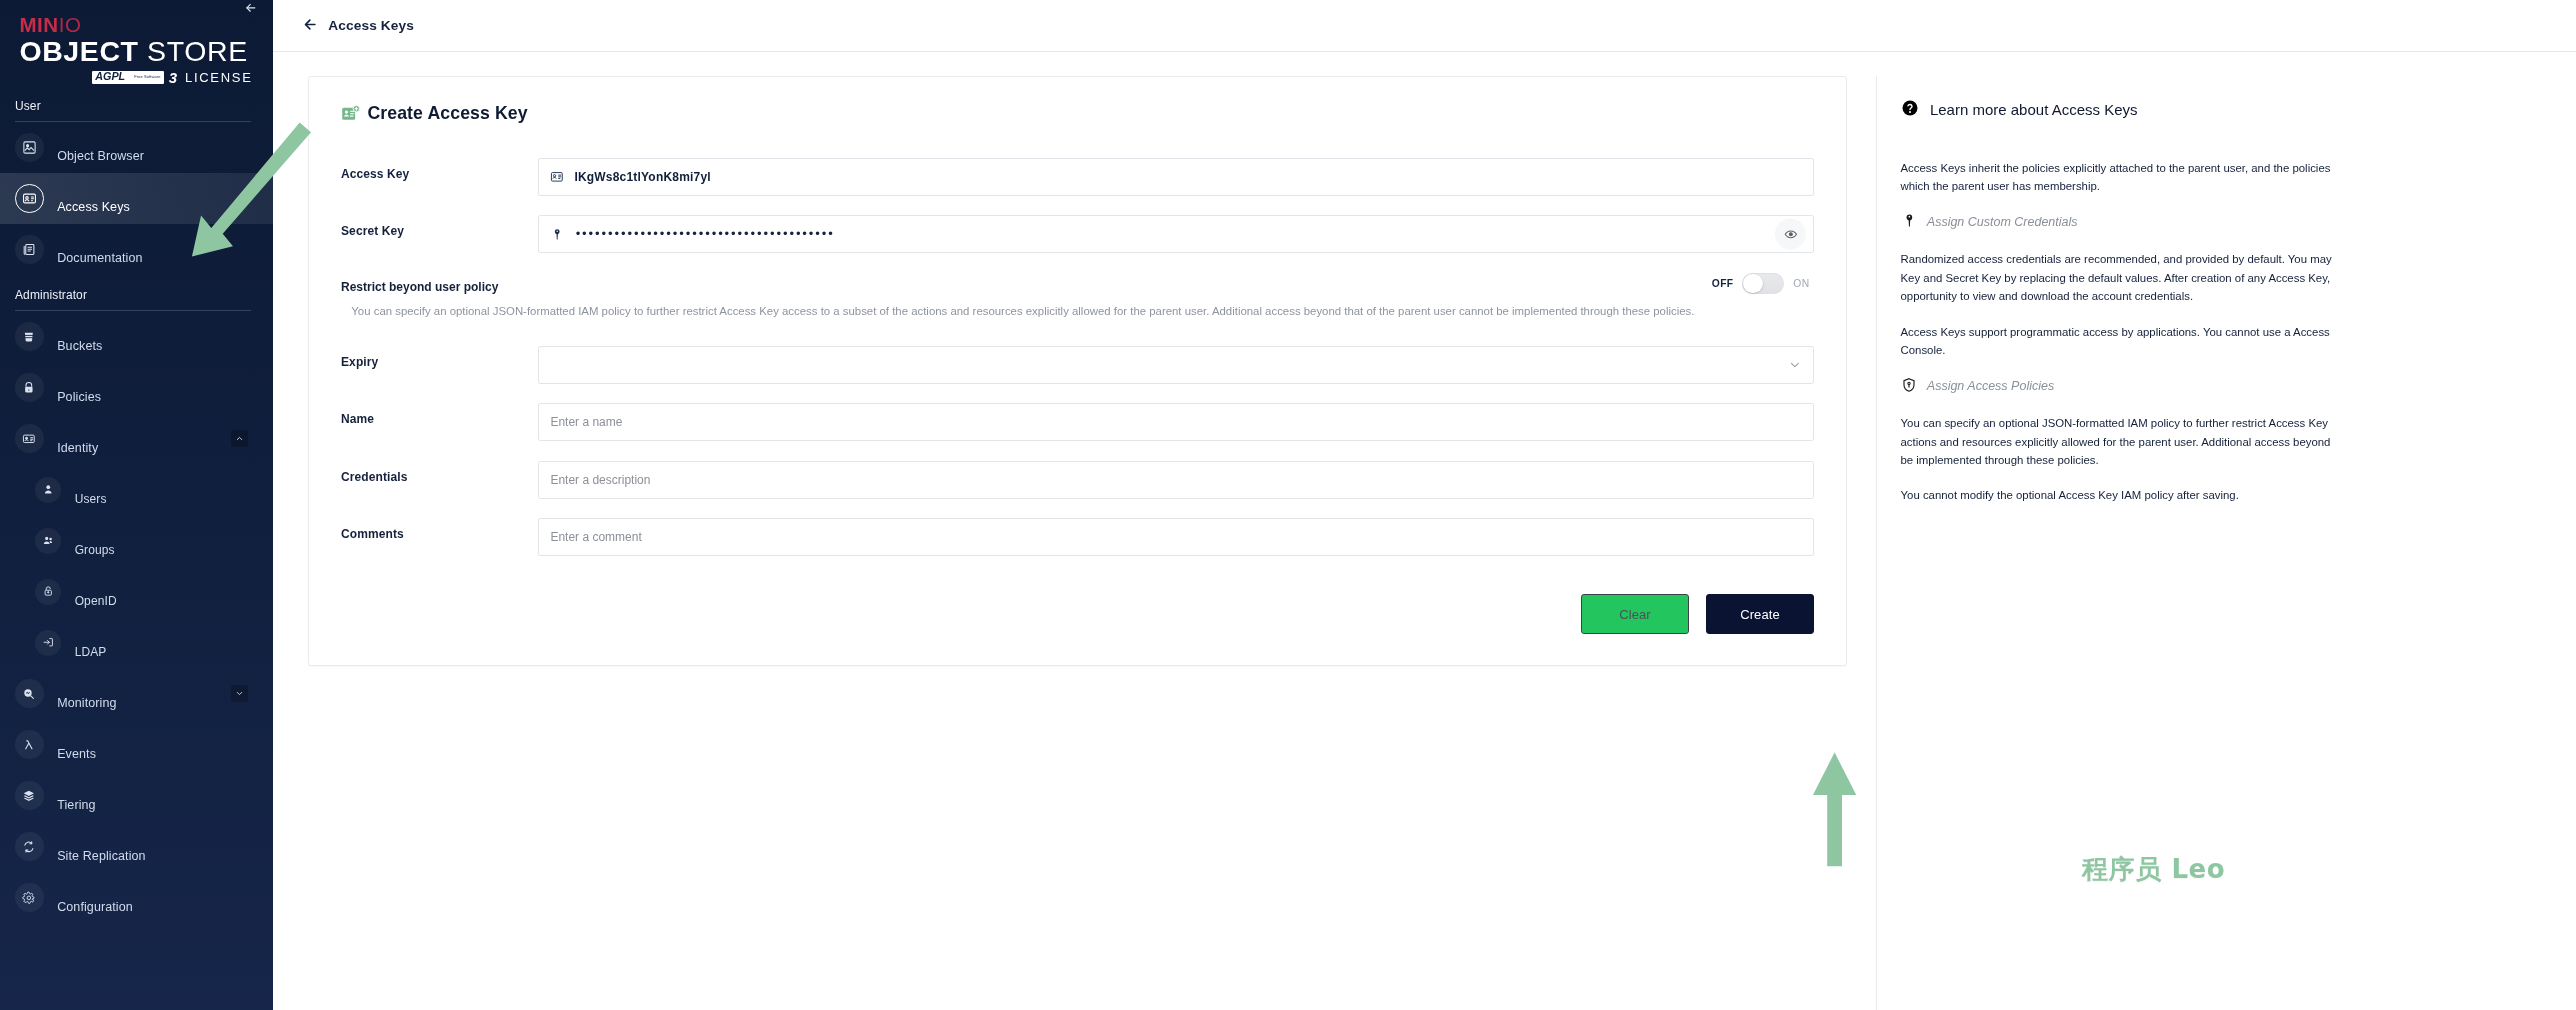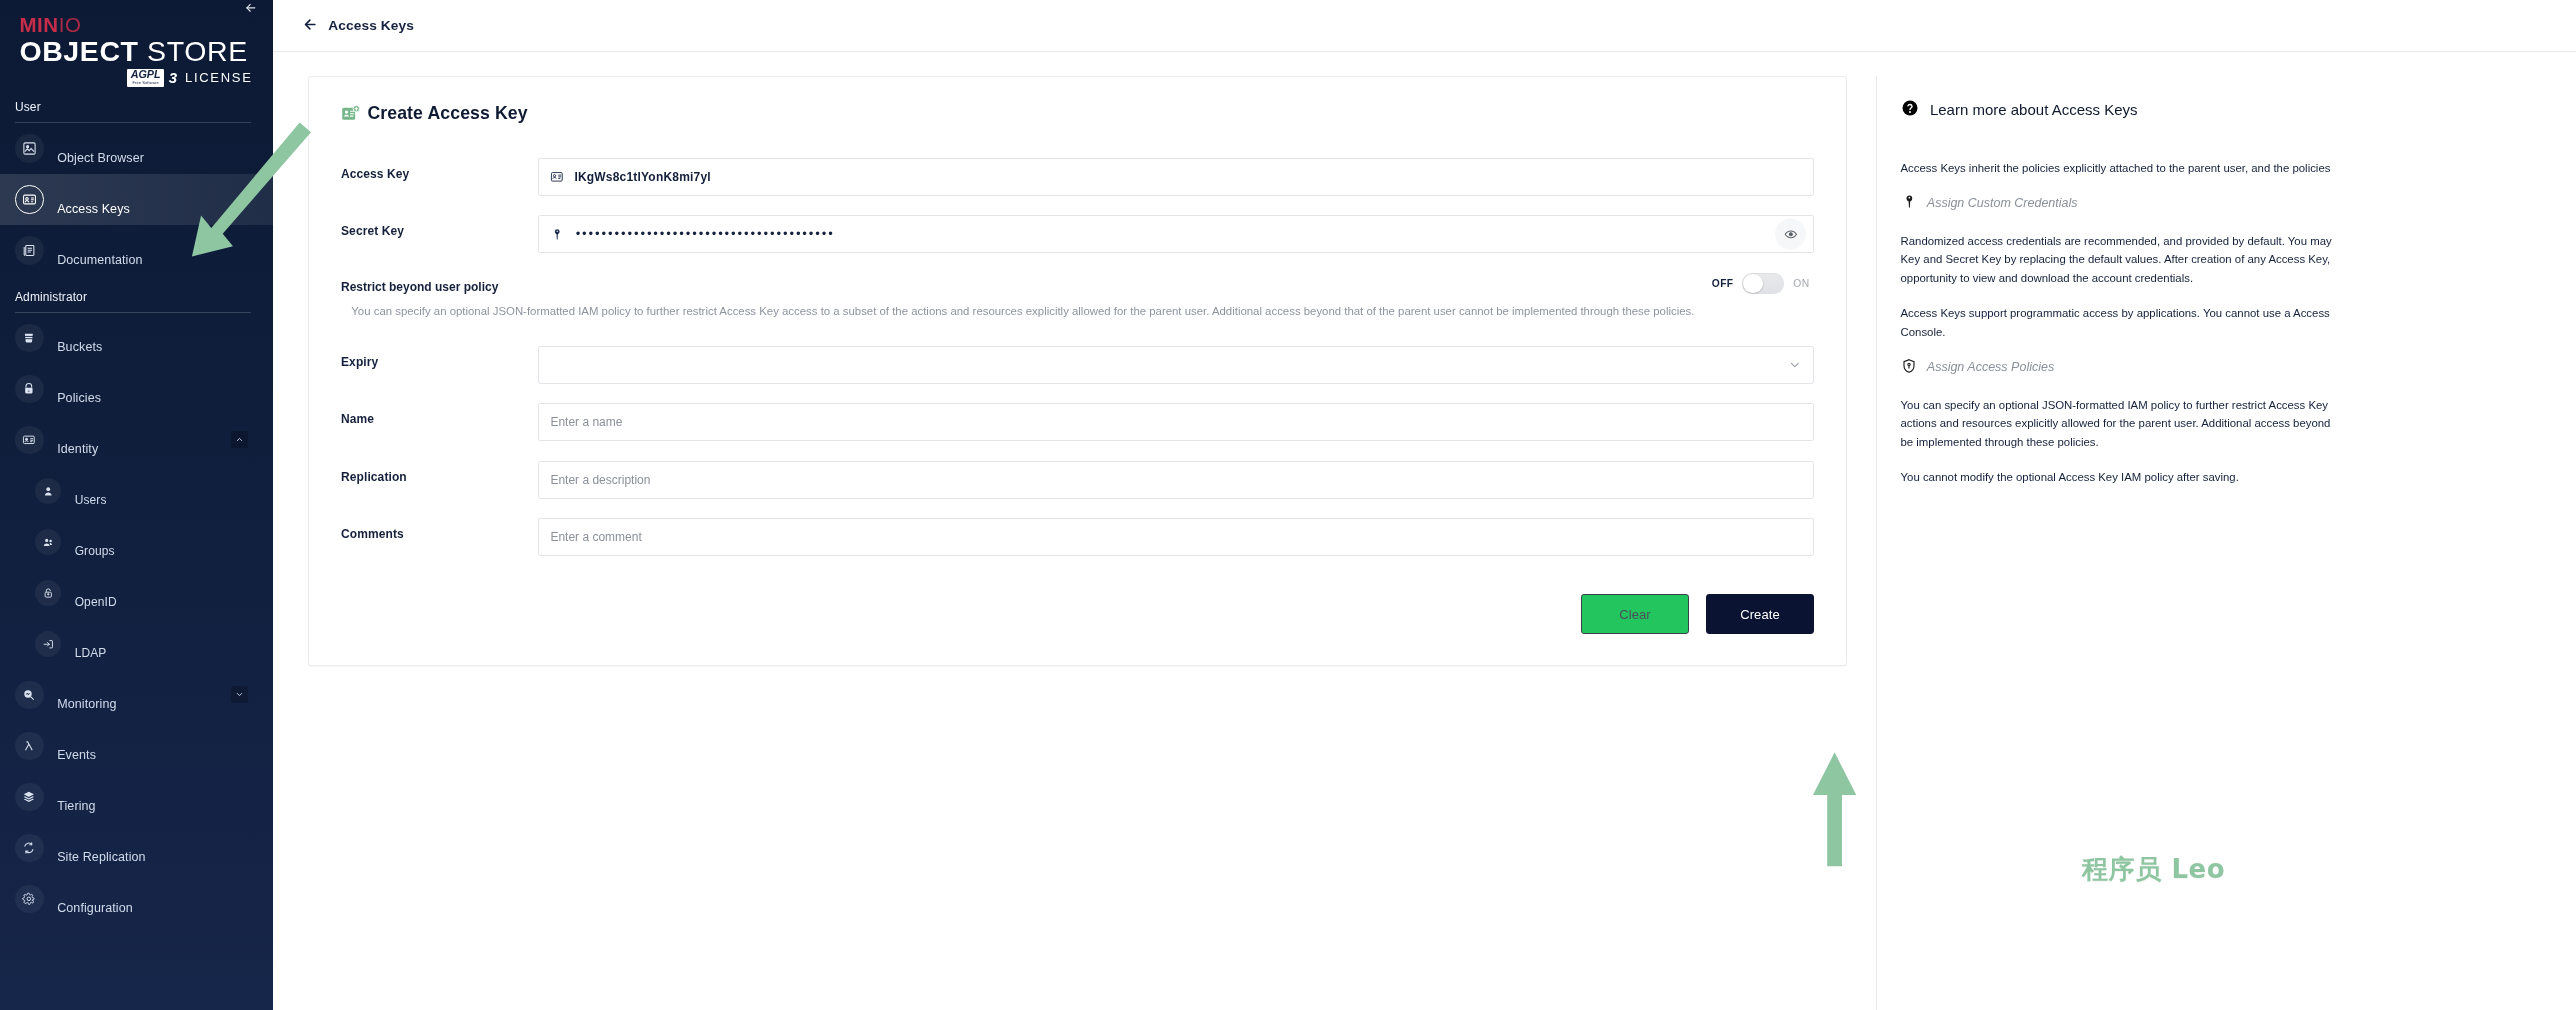--- a/index.html
+++ b/index.html
@@ -56,31 +56,30 @@
     margin-top: 2.3px;
     display: flex;
     align-items: center;
     justify-content: flex-end;
     gap: 8px;
     padding-right: 20.5px;
   }
   .agpl-badge {
     display: inline-flex;
     align-items: center;
-    gap: 1px;
+    gap: 9px;
     background: #ffffff;
     color: #13213f;
     font-style: italic;
     font-weight: 700;
     font-size: 10.8px;
     padding: 0.6px 3.4px 1.1px;
     border-radius: 1.1px;
     line-height: 1.05;
     position: relative;
-    flex-direction: column;
   }
   .agpl-badge .sub {
     display: block;
     font-size: 4px;
     font-weight: 400;
     font-style: normal;
     letter-spacing: 0.1px;
   }
   .agpl-3 {
     font-size: 15px;
@@ -764,21 +763,21 @@
         <div class="frow">
           <div class="flabel">Name</div>
           <div class="fctrl">
             <div class="inp">
               <span class="inp-ph">Enter a name</span>
             </div>
           </div>
         </div>
 
         <div class="frow">
-          <div class="flabel">Replication</div>
+          <div class="flabel">Credentials</div>
           <div class="fctrl">
             <div class="inp">
               <span class="inp-ph">Enter a description</span>
             </div>
           </div>
         </div>
 
         <div class="frow">
           <div class="flabel">Comments</div>
           <div class="fctrl">
@@ -802,20 +801,21 @@
                 <path d="M9.3 9.1a2.8 2.8 0 0 1 5.4.9c0 1.9-2.7 2.2-2.7 4" stroke="#fff" stroke-width="1.9" fill="none" stroke-linecap="round"></path>
                 <circle cx="12" cy="17.2" r="1.3" fill="#fff"></circle>
               </svg>
           </span>
           <span class="info-head-title">Learn more about Access Keys</span>
         </div>
 
         <div class="info-sec">
           <div class="info-p">
             <span>Access Keys inherit the policies explicitly attached to the parent user, and the policies</span>
+            <span>which the parent user has membership.</span>
           </div>
         </div>
 
         <div class="info-sec">
           <div class="info-sec-head">
             <span>
               <svg width="16" height="16" viewBox="0 0 24 24" fill="#1a1a1a">
                   <circle cx="12.6" cy="6.6" r="4.2"></circle>
                   <circle cx="12.6" cy="5.6" r="1.3" fill="#fff"></circle>
                   <path d="M11.4 10.2h2.4l-.5 9.6a.7.7 0 0 1-1.4 0z"></path>

